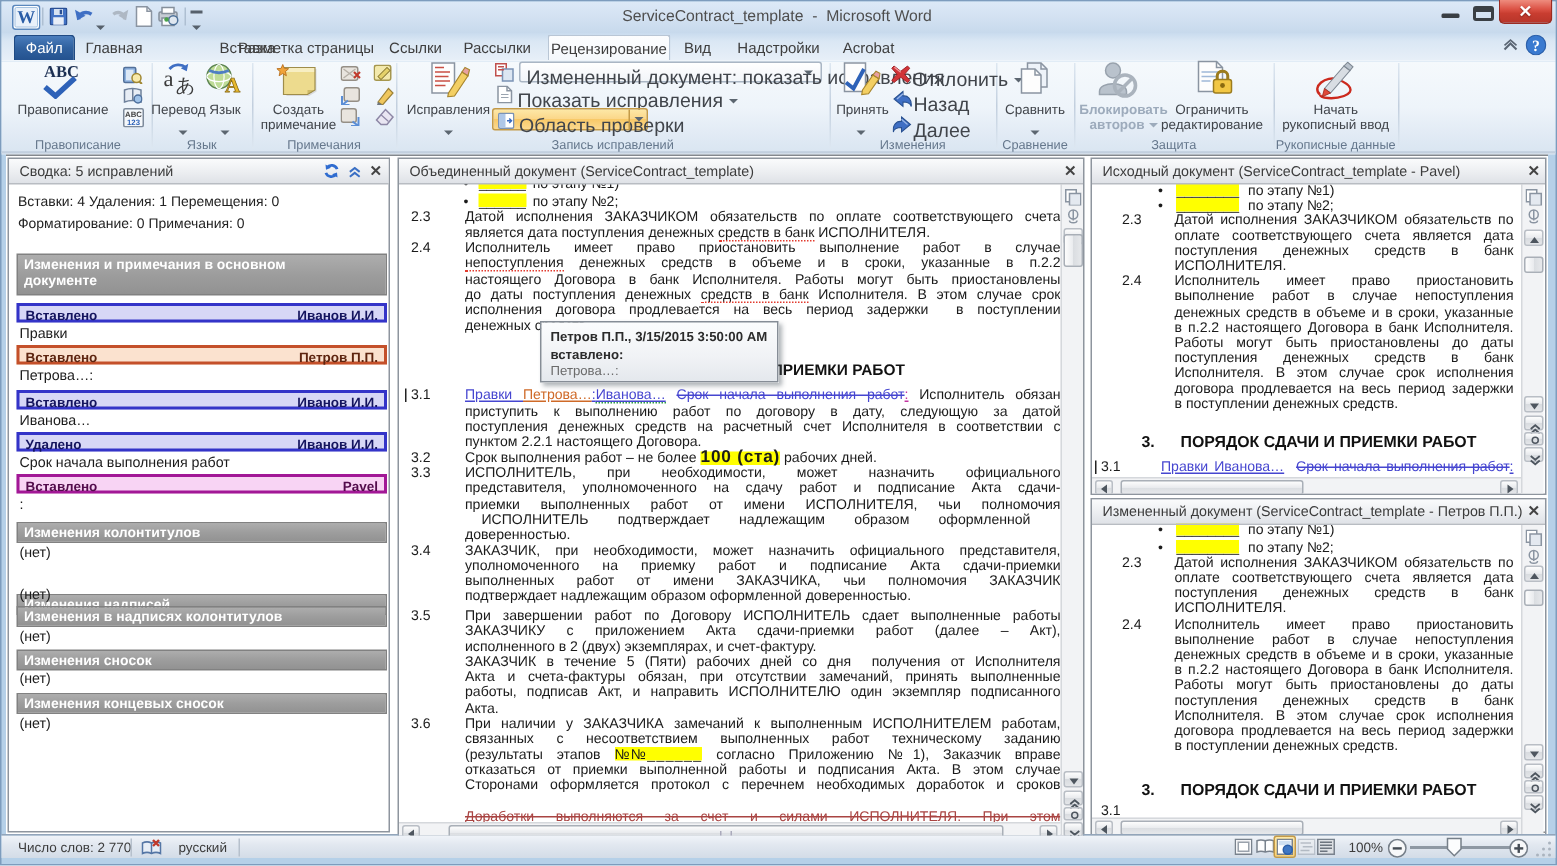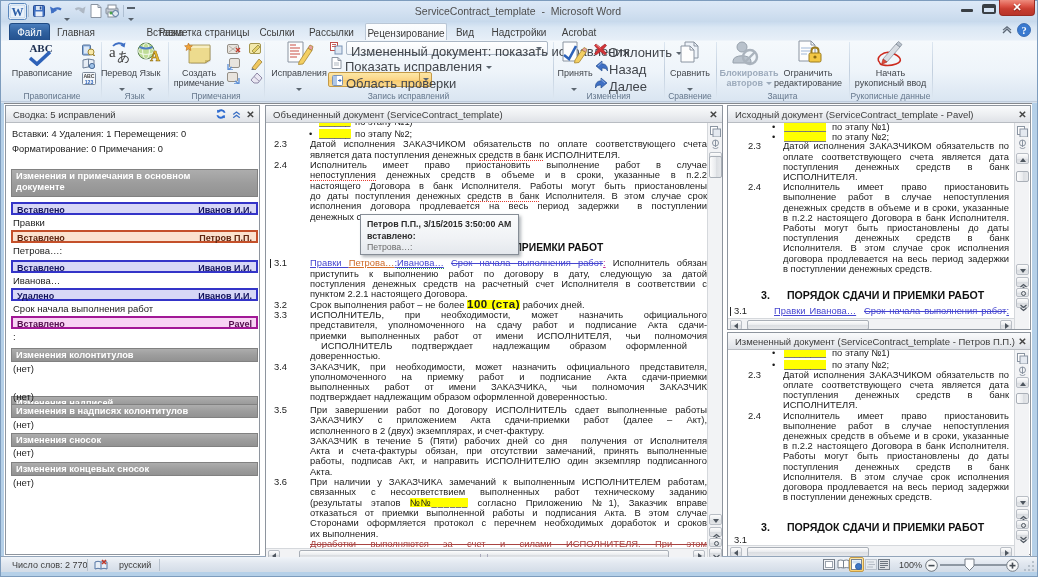--- a/index.html
+++ b/index.html
@@ -421,21 +421,20 @@
   <div class="dline" style="left:44px;top:329.8px;width:397px;">ЗАКАЗЧИК в течение 5 (Пяти) рабочих дней со дня&nbsp; получения от Исполнителя</div>
   <div class="dline" style="left:44px;top:340.1px;width:397px;">Акта и счета-фактуры обязан, при отсутствии замечаний, принять выполненные</div>
   <div class="dline" style="left:44px;top:350.4px;width:397px;">работы, подписав Акт, и направить ИСПОЛНИТЕЛЮ один экземпляр подписанного</div>
   <div class="dline dlast" style="left:44px;top:360.7px;width:397px;">Акта.</div>
   <div class="dnum" style="left:8px;top:371px;">3.6</div>
   <div class="dline" style="left:44px;top:371px;width:397px;">При наличии у ЗАКАЗЧИКА замечаний к выполненным ИСПОЛНИТЕЛЕМ работам,</div>
   <div class="dline" style="left:44px;top:381.3px;width:397px;">связанных с несоответствием выполненных работ техническому заданию</div>
   <div class="dline" style="left:44px;top:391.6px;width:397px;">(результаты этапов <span class="hl" style="letter-spacing:0.9px;">№№______</span> согласно Приложению №1), Заказчик вправе</div>
   <div class="dline" style="left:44px;top:401.9px;width:397px;">отказаться от приемки выполненной работы и подписания Акта. В этом случае</div>
   <div class="dline" style="left:44px;top:412.2px;width:397px;">Сторонами оформляется протокол с перечнем необходимых доработок и сроков</div>
-  <div class="dline dlast" style="left:44px;top:422.5px;width:397px;">их выполнения.</div>
   <div class="dline del-r2" style="left:44px;top:432.8px;width:397px;"><span class="del-r">Доработки выполняются за счет и силами ИСПОЛНИТЕЛЯ. При этом</span></div>
 
   <div class="sbv" style="left:441px;top:17px;height:436px;z-index:5;"></div>
   <svg class="abs" style="left:444px;top:20px;z-index:6;" width="11" height="11" viewBox="0 0 11 11">
       <rect x="0.5" y="0.5" width="7" height="8" fill="#fff" stroke="#8a94a1"></rect>
       <rect x="3" y="3" width="7.5" height="8" fill="#e4e9f0" stroke="#8a94a1"></rect>
     </svg>
   <svg class="abs" style="left:444px;top:33px;z-index:6;" width="11" height="11" viewBox="0 0 11 11">
       <circle cx="5.5" cy="4" r="3" fill="none" stroke="#8a94a1"></circle>
       <path d="M5.5 1 V8 M3 8 C3 10 8 10 8 8" stroke="#8a94a1" fill="none"></path>

